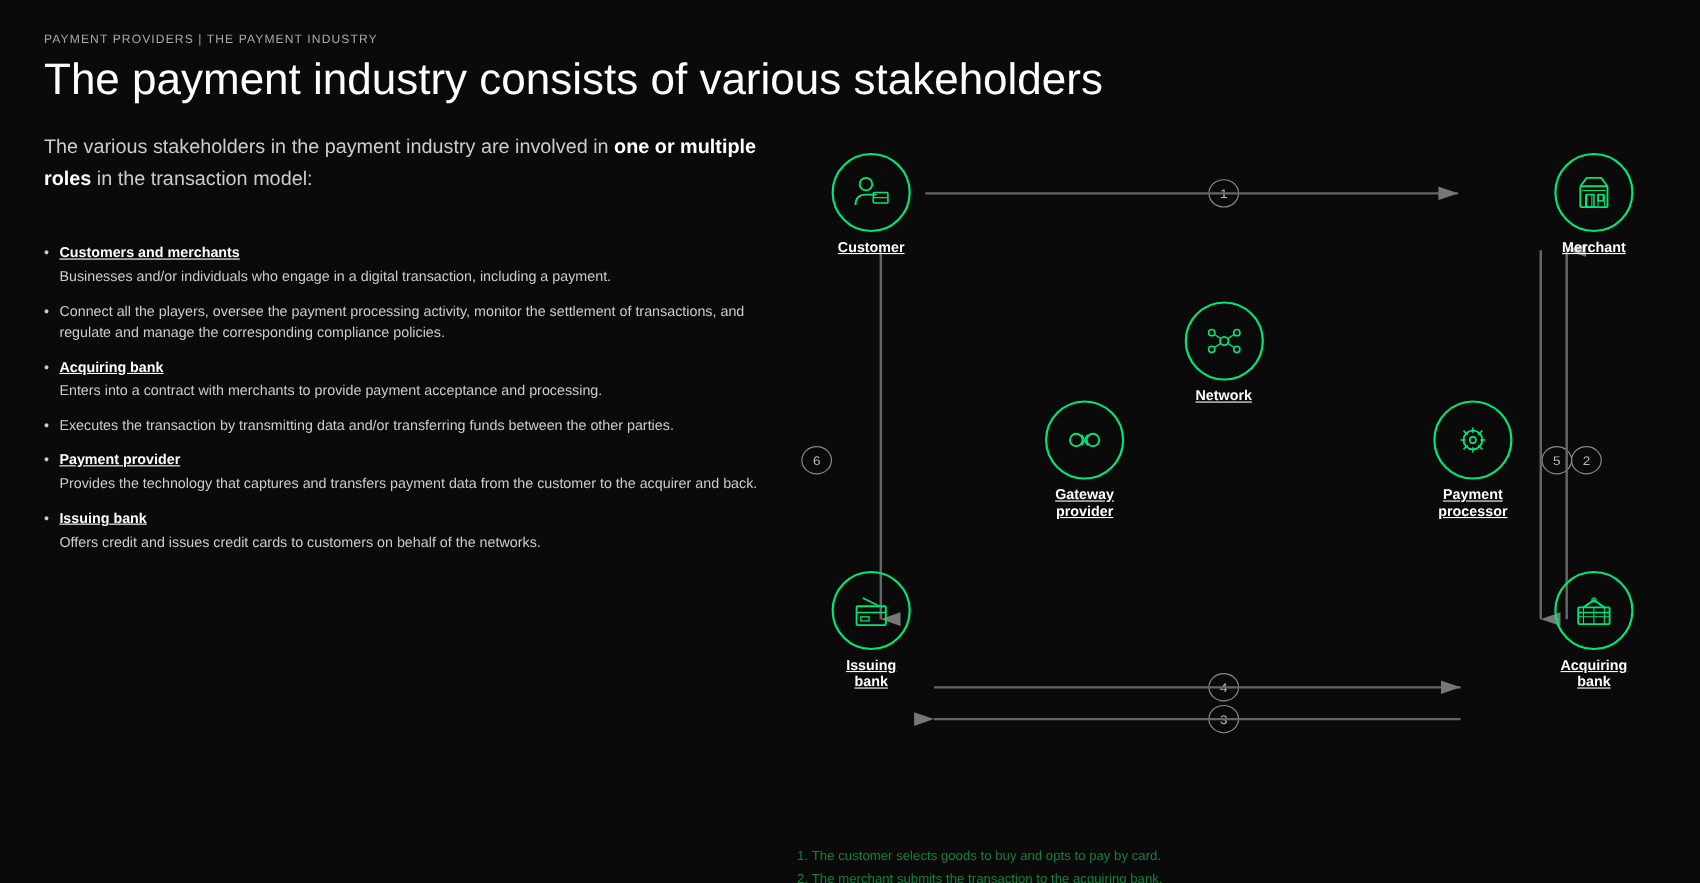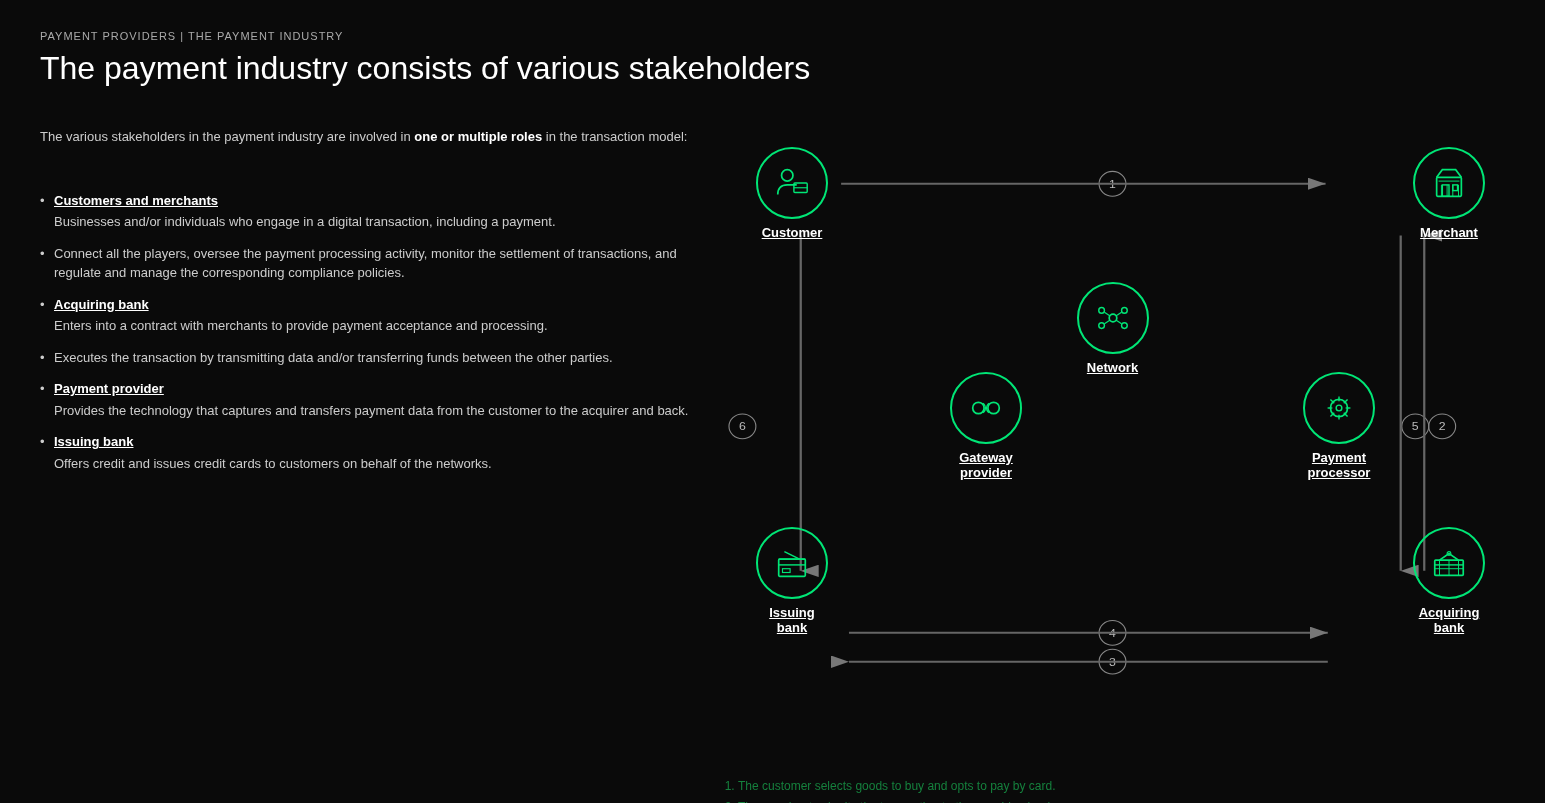--- a/index.html
+++ b/index.html
@@ -18,42 +18,42 @@
       height: 576px;
     }
     .header-label {
       color: #aaa;
       font-size: 11px;
       letter-spacing: 1px;
       margin-bottom: 8px;
     }
     .main-title {
       color: #ffffff;
-      font-size: 32px;
+      font-size: 40px;
       font-weight: normal;
-      margin-bottom: 20px;
+      margin-bottom: 4px;
     }
     .green-line {
       width: 620px;
       height: 2px;
       background: #00e676;
       margin-bottom: 20px;
     }
     .content-area {
       display: flex;
       flex: 1;
       gap: 20px;
     }
     
     .left-panel {
       width: 660px;
       flex-shrink: 0;
     }
     .intro-text {
-      font-size: 13px;
+      font-size: 18px;
       line-height: 1.6;
       color: #ccc;
       margin-bottom: 16px;
     }
     .intro-text strong {
       color: #fff;
       font-weight: bold;
     }
     .bullet-list {
       list-style: none;

